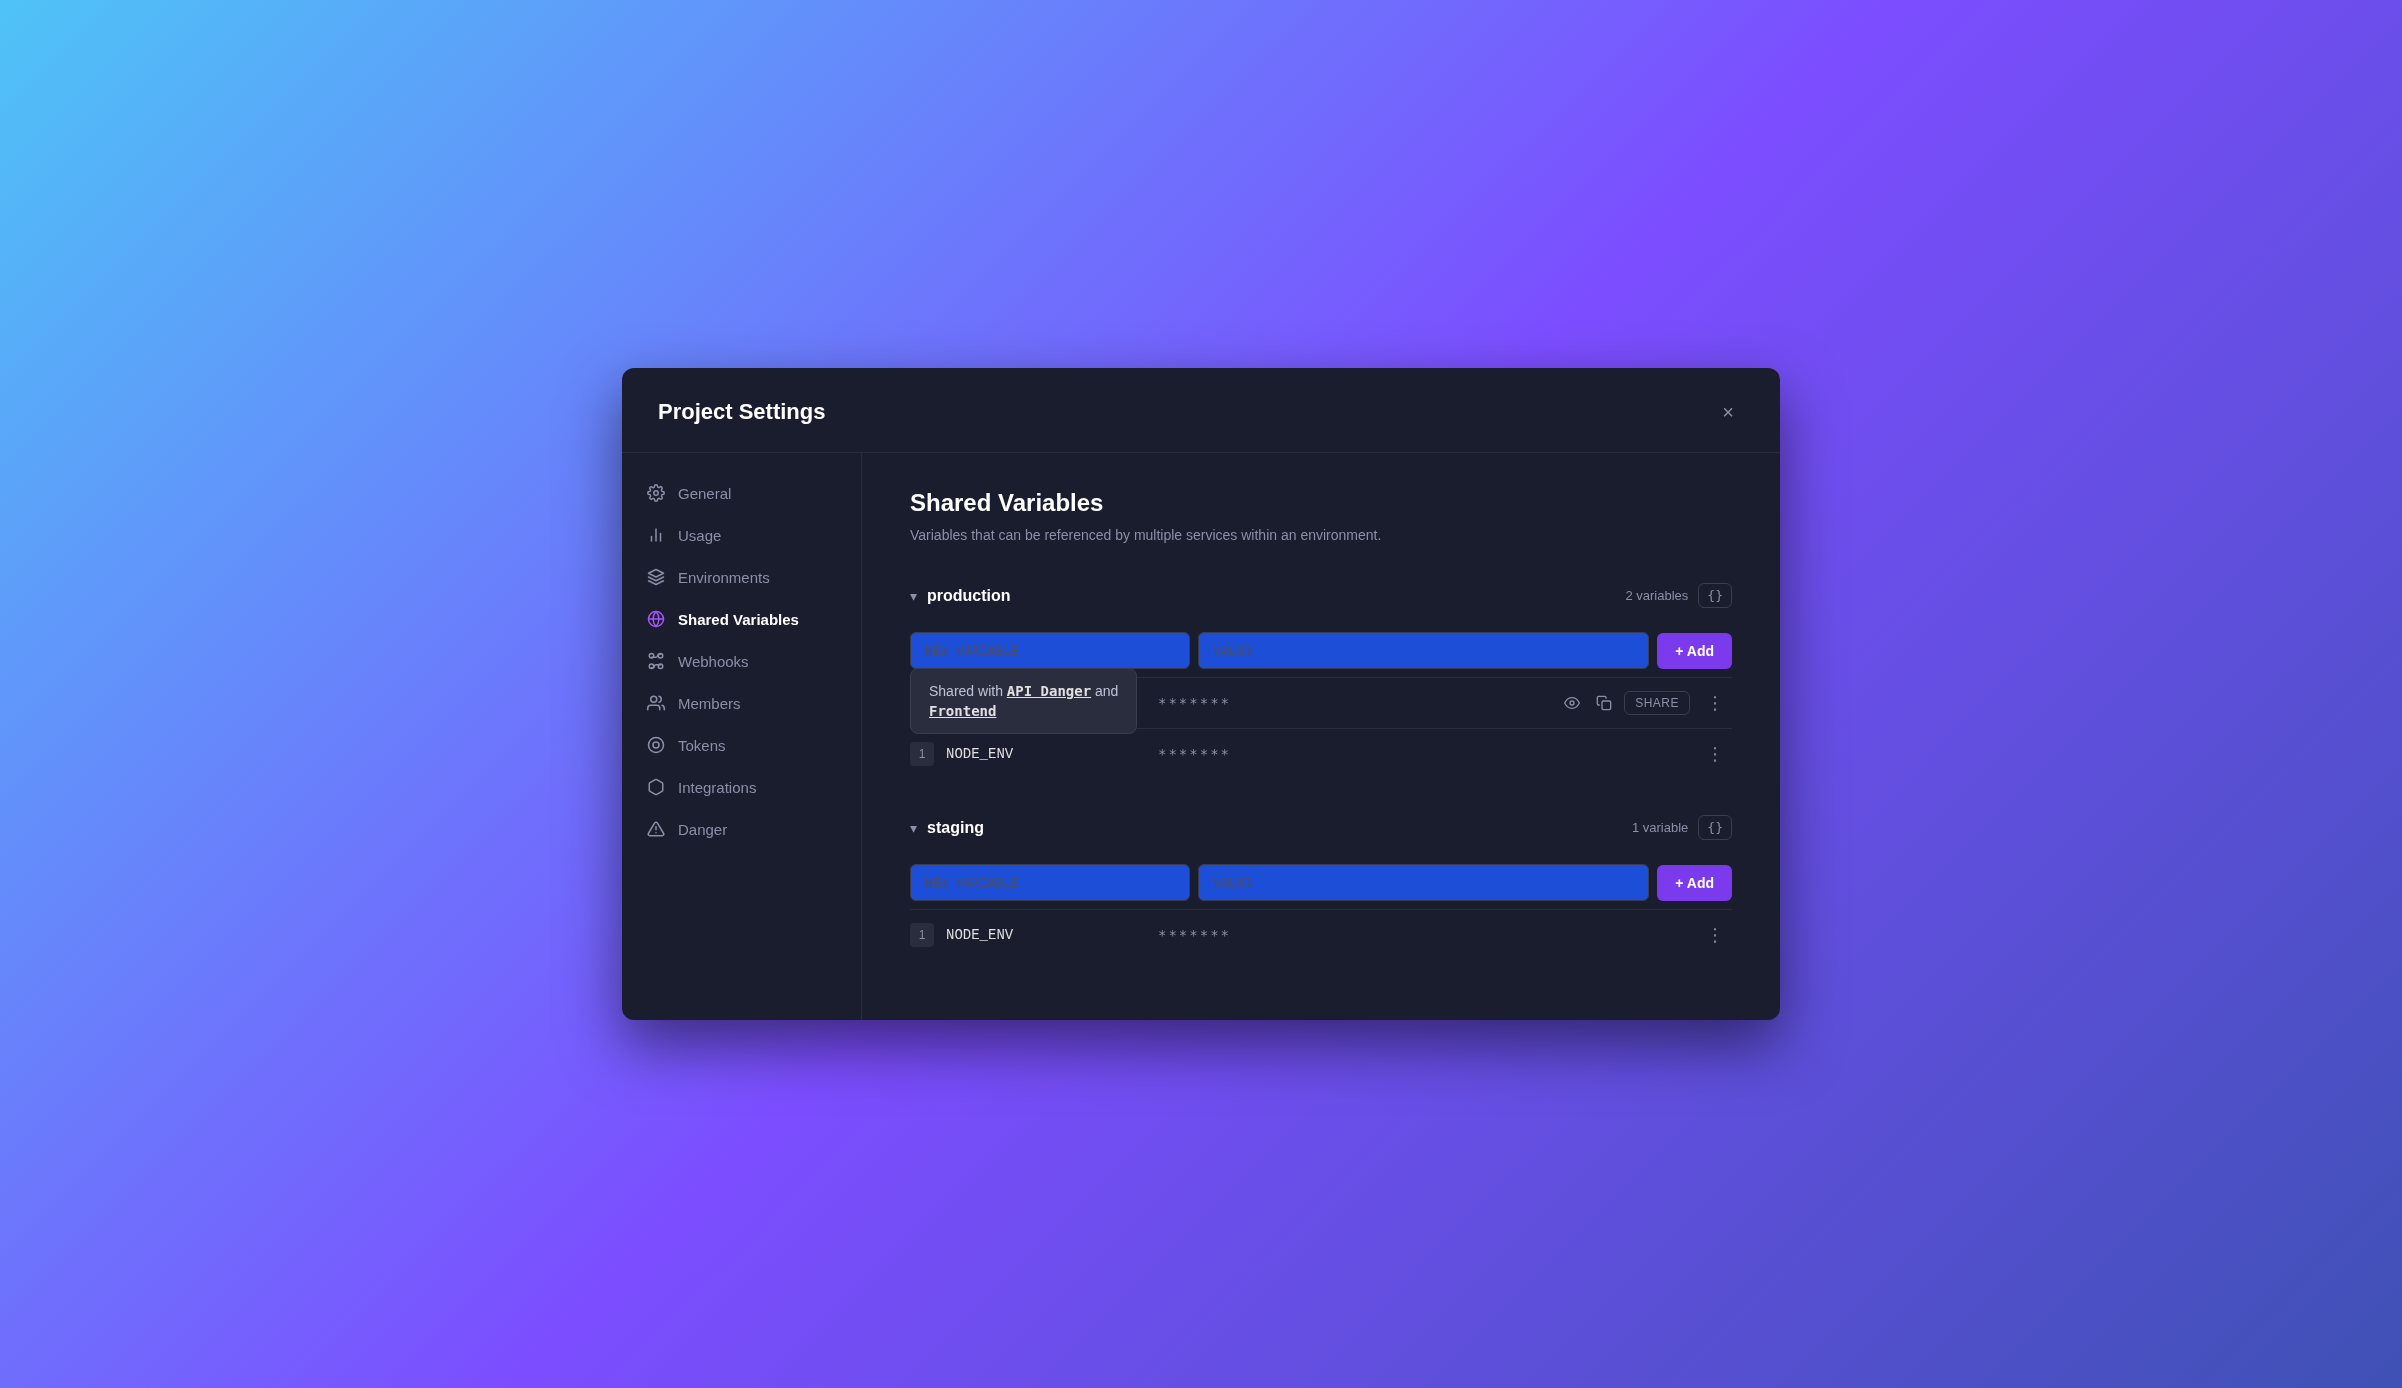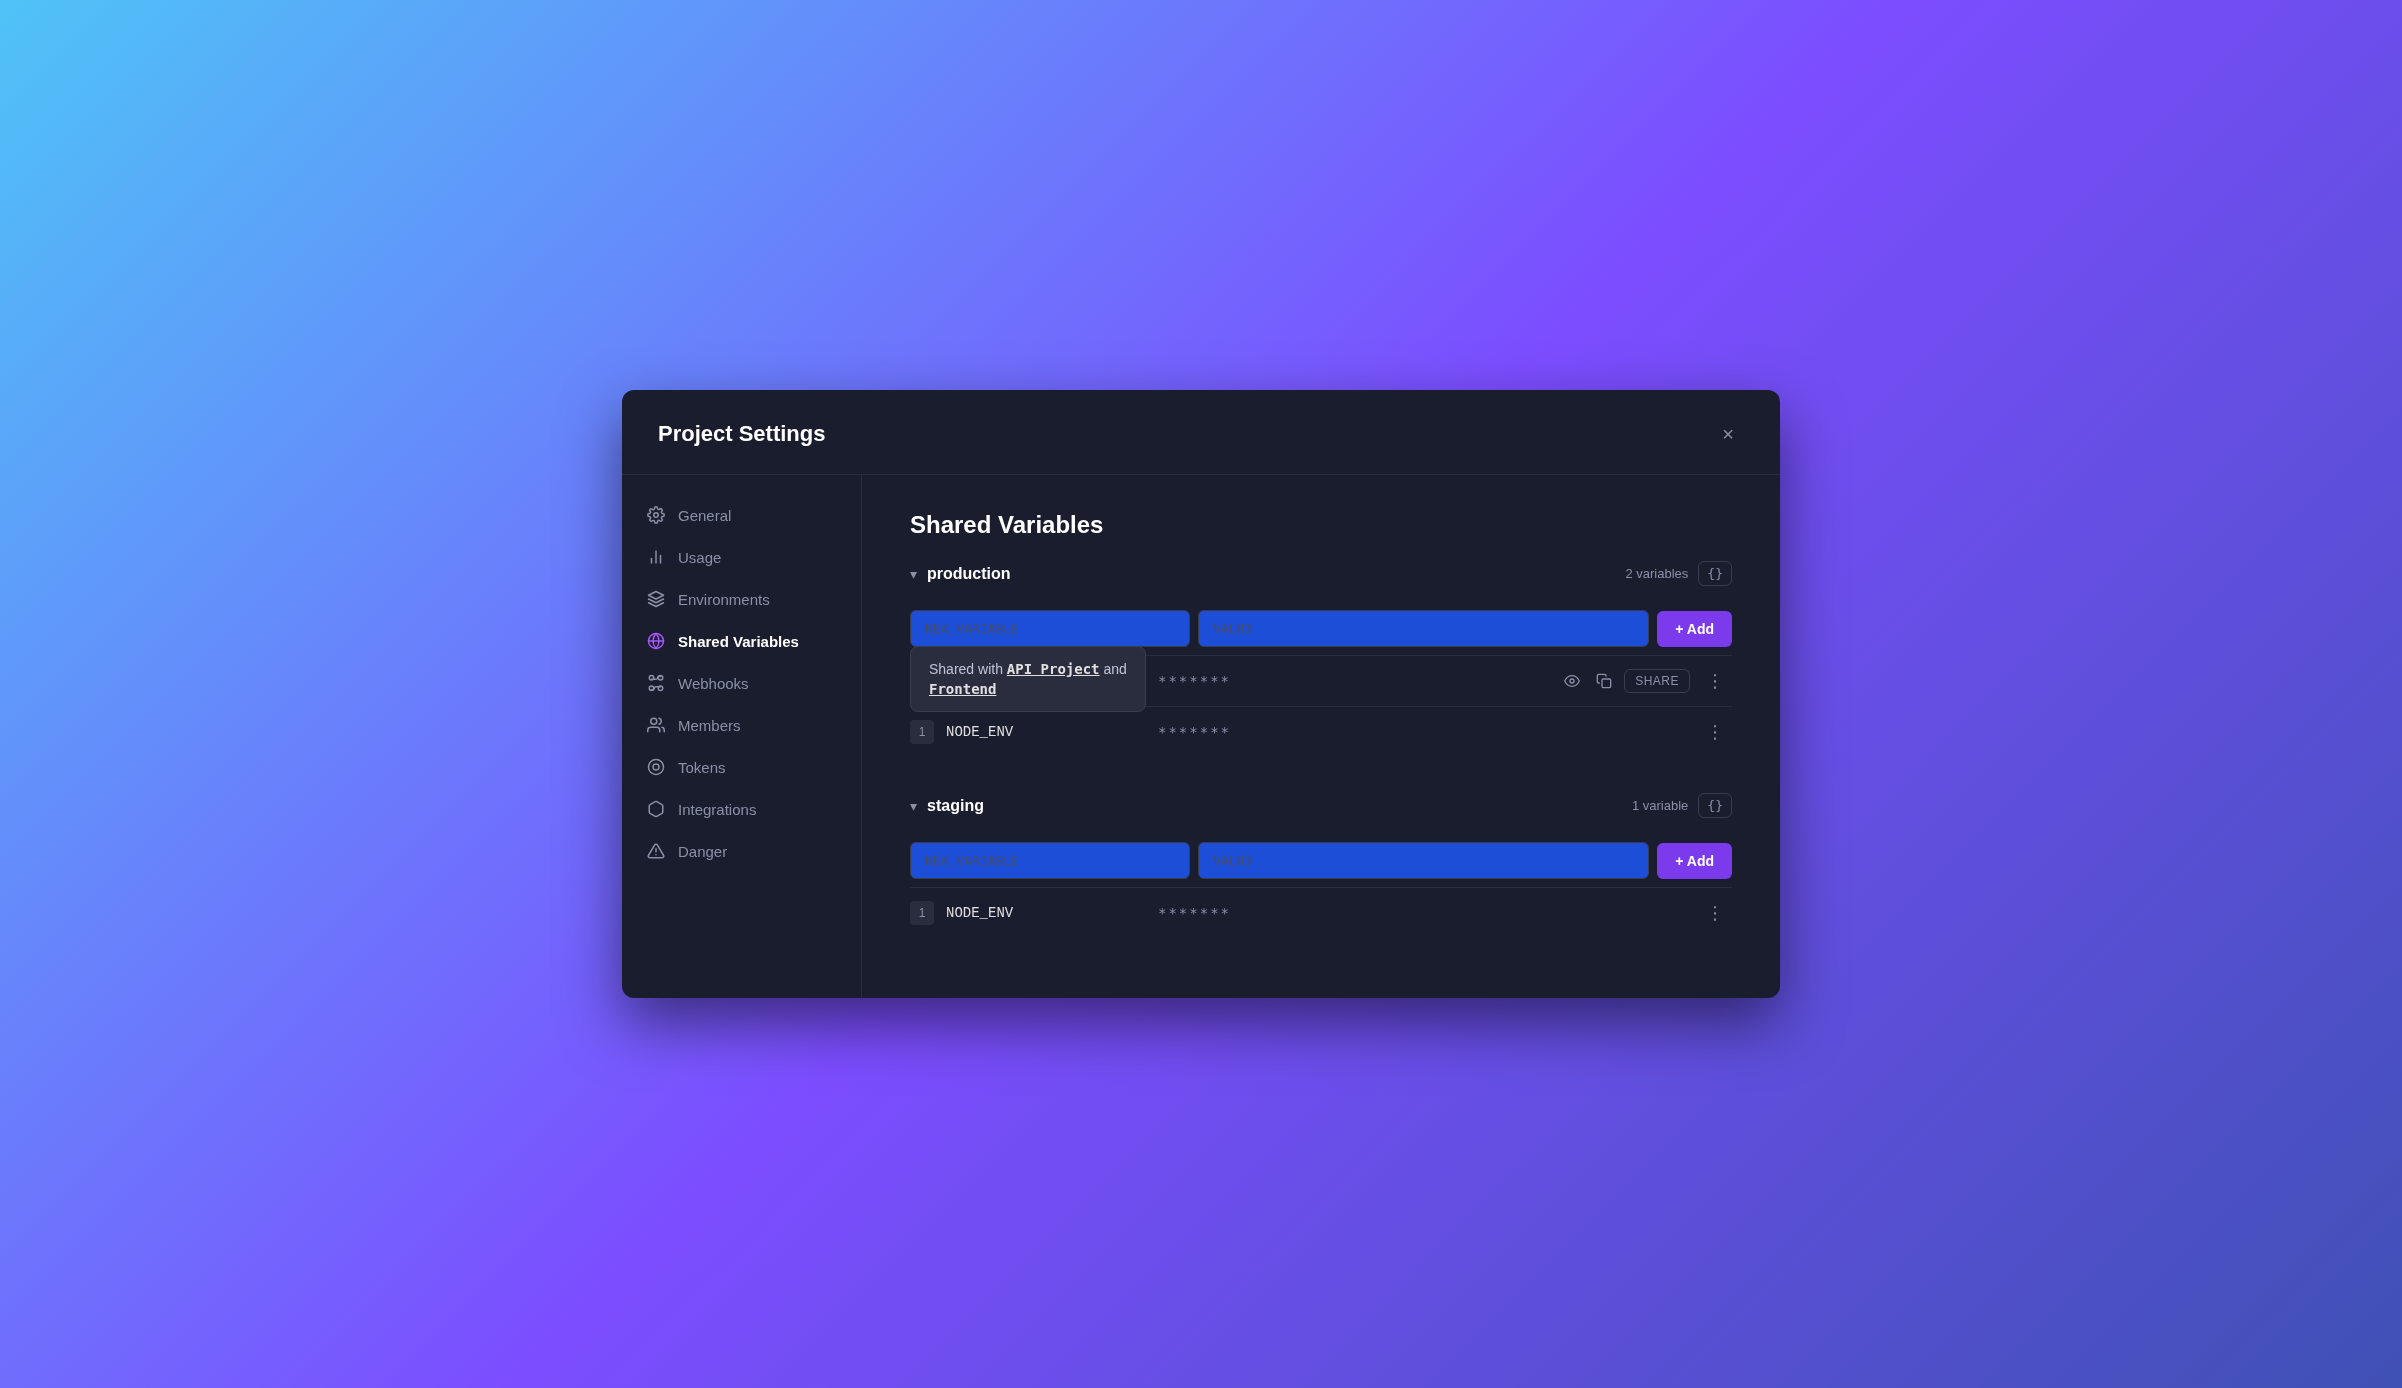--- a/index.html
+++ b/index.html
@@ -373,20 +373,21 @@
             <line x1="12" y1="9" x2="12" y2="13"></line>
               <line x1="12" y1="17" x2="12.01" y2="17"></line>
           </svg>
         </span>
         <span>Danger</span>
       </div>
     </nav>
 
     <main class="main-content" style="position:relative;">
       <h1 class="page-title">Shared Variables</h1>
+      <p class="page-desc">Variables that can be referenced by multiple services within an environment.</p>
 
       <div class="env-section">
         <div class="env-header">
           <span class="chevron">▾</span>
           <span class="env-name">production</span>
           <span class="env-count">2 variables</span>
           <button class="env-json-btn">{}</button>
         </div>
 
         <div class="add-row">
@@ -410,21 +411,21 @@
               <svg width="16" height="16" viewBox="0 0 24 24" fill="none" stroke="currentColor" stroke-width="2" stroke-linecap="round" stroke-linejoin="round">
                 <rect x="9" y="9" width="13" height="13" rx="2" ry="2"></rect>
                   <path d="M5 15H4a2 2 0 0 1-2-2V4a2 2 0 0 1 2-2h9a2 2 0 0 1 2 2v1"></path>
               </svg>
             </button>
             <button class="share-btn">SHARE</button>
             <span class="three-dots">⋮</span>
           </div>
 
           <div class="tooltip" style="position:absolute; top:-10px; left:0px; z-index:10;">
-            <span class="tooltip-text">Shared with </span><strong>API Project</strong><span class="tooltip-text"> and </span><br><strong class="tooltip-line2">Frontend</strong>
+            <span class="tooltip-text">Shared with </span><strong>API Danger</strong><span class="tooltip-text"> and </span><br><strong class="tooltip-line2">Frontend</strong>
           </div>
         </div>
 
         <div class="var-row">
           <div class="var-index">1</div>
           <span class="var-name">NODE_ENV</span>
           <span class="var-value">*******</span>
           <div class="var-actions">
             <span class="three-dots">⋮</span>
           </div>

